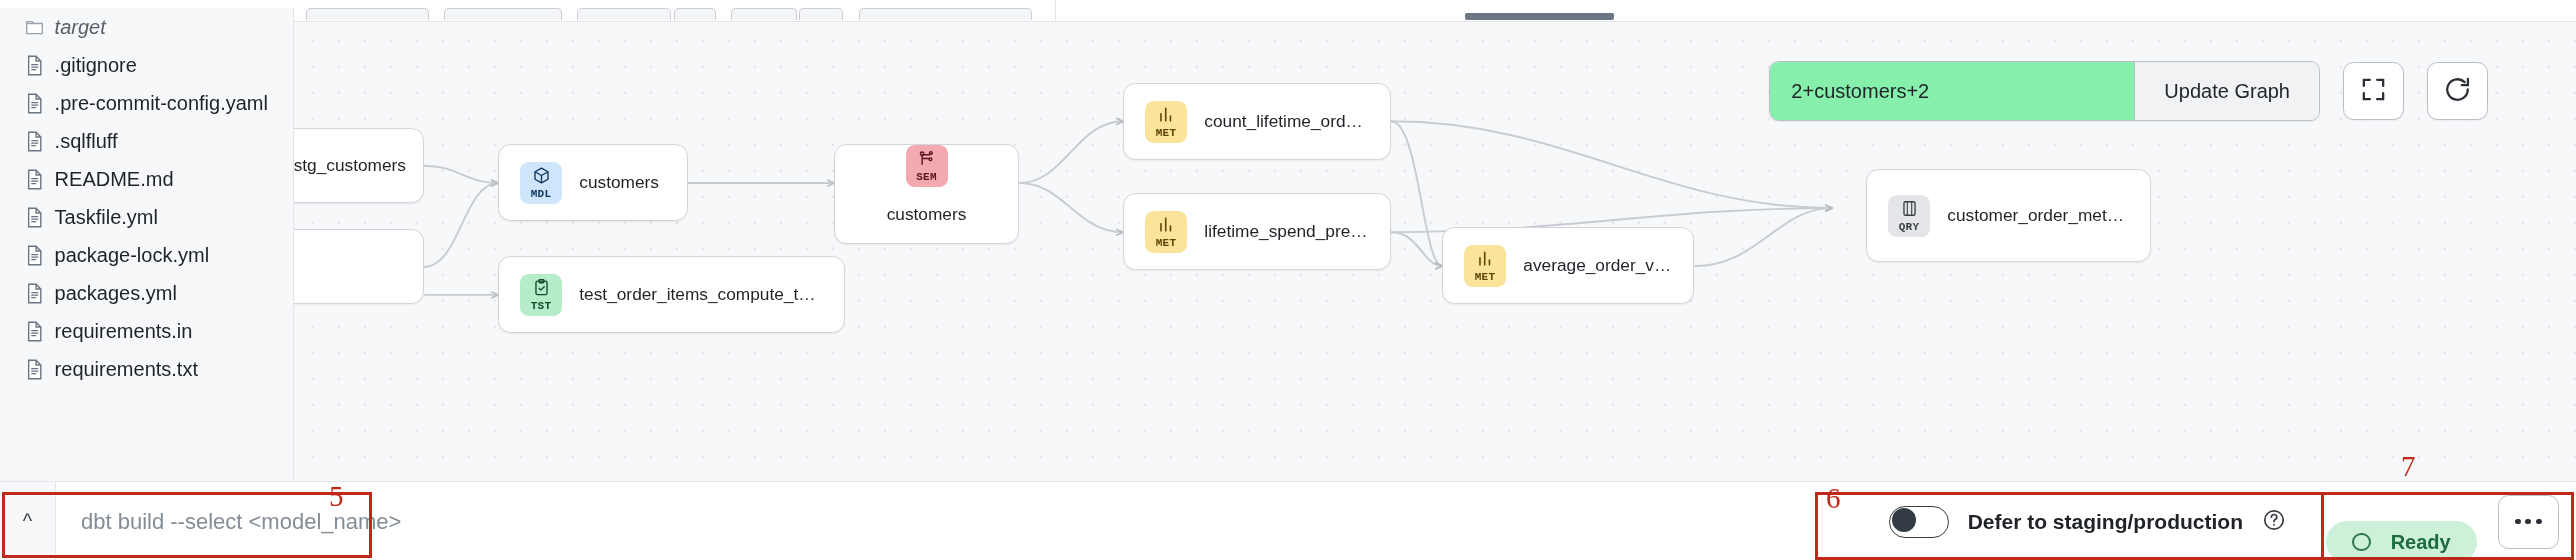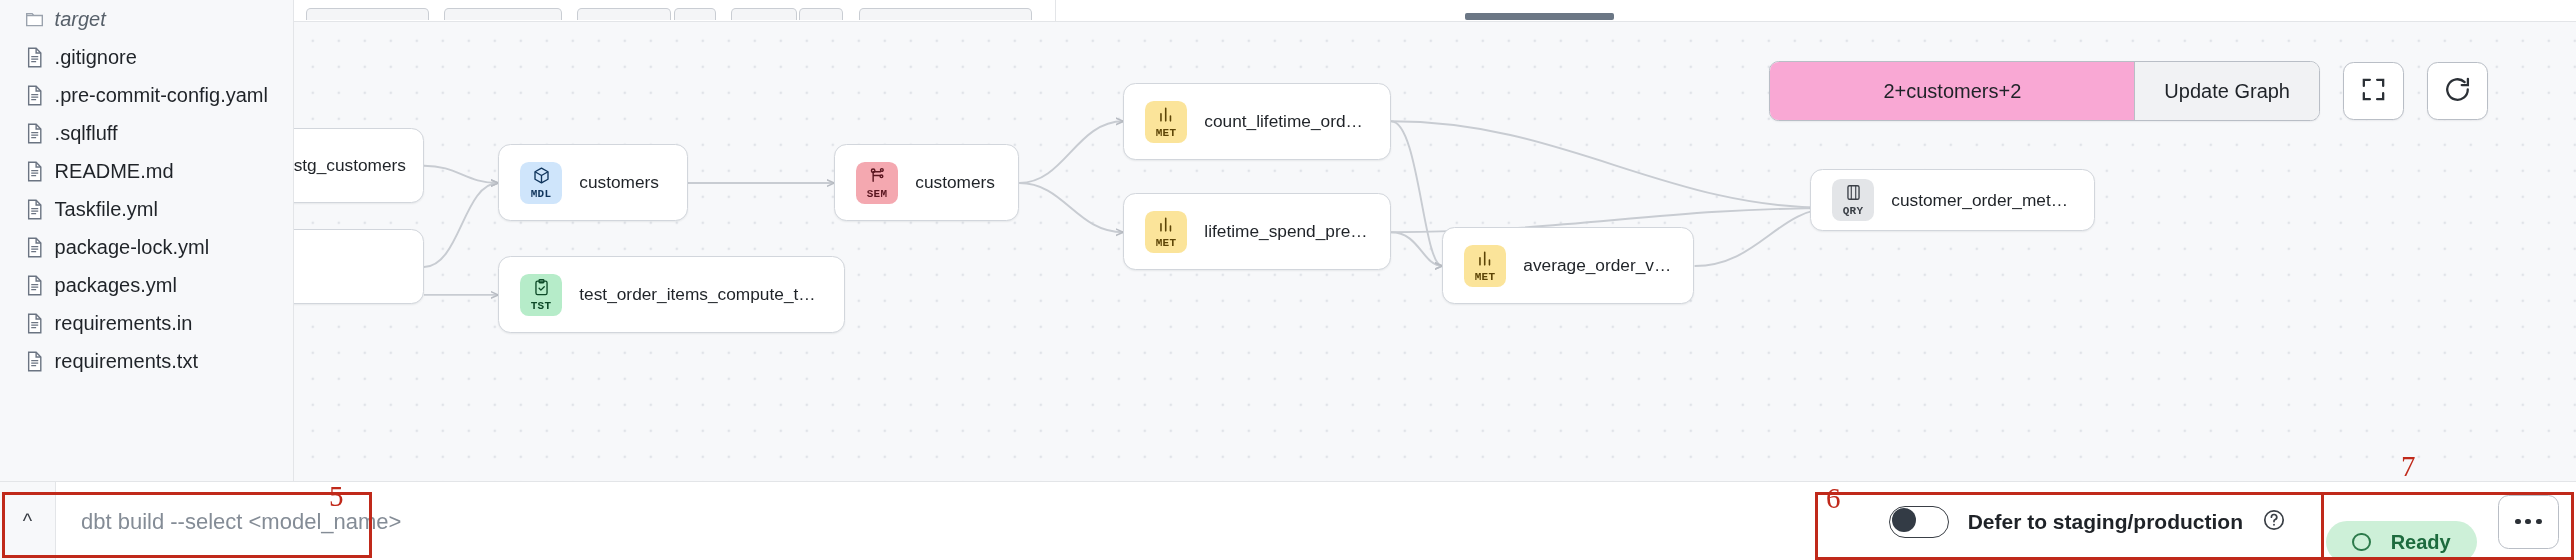--- a/index.html
+++ b/index.html
@@ -7,21 +7,21 @@
     width: 2576px; height: 561px;
     overflow: hidden;
     background: #ffffff;
     font-family: "Liberation Sans", sans-serif;
     -webkit-font-smoothing: antialiased;
   }
   #app { position: relative; width: 2576px; height: 561px; }
 
   
   .sidebar {
-    position: absolute; left: 0; top: 0;
+    position: absolute; left: 0; top: 8px;
     width: 294px; height: 481px;
     background: #f7f8fa;
     border-right: 1px solid #e3e5e8;
     padding-top: 0;
     overflow: hidden;
   }
   .file-row {
     display: flex; align-items: center;
     height: 38px;
     padding-left: 25px;
@@ -117,22 +117,21 @@
     border: 1.4px solid #b9bec6; border-radius: 9.6px;
     overflow: hidden; background: #fff;
     box-shadow: 0 1px 1.9px rgba(16,22,26,.06);
   }
   .graph-input {
     width: 364px; height: 58px;
     border: none; outline: none;
     padding: 0 21px;
     font-size: 20px; color: #1f2328;
     font-family: "Liberation Sans", sans-serif;
-    background: #f9a8d4;
-    text-align: center;
+    background: #86efac;
   }
   .update-btn {
     border: none; border-left: 1.4px solid #b9bec6;
     background: #f1f2f4;
     padding: 0 29px; height: 58px;
     font-size: 20px; color: #1f2328;
     font-family: "Liberation Sans", sans-serif;
     cursor: pointer; white-space: nowrap;
   }
   .icon-btn {
@@ -406,21 +405,21 @@
           <div class="badge badge-tst">
             <span class="bglyph"><svg width="19" height="19" viewBox="0 0 24 24" fill="none" stroke="currentColor" stroke-width="1.7" stroke-linejoin="round">
                 <rect x="5" y="4" width="14" height="17" rx="2"></rect>
                 <rect x="9" y="2" width="6" height="4" rx="1"></rect>
                 <path d="M9 13l2.2 2.3L15.5 11" stroke-linecap="round"></path>
               </svg></span>
             <span class="btxt">TST</span>
           </div>
           <span class="nlabel">test_order_items_compute_to_bools…</span>
         </div>
-        <div class="node" style="left: 540px; top: 122px; width: 185px; height: 77px;">
+        <div class="node" style="left: 540px; top: 122px; width: 185px; height: 100px; flex-direction: column;">
           <div class="badge badge-sem">
             <span class="bglyph"><svg width="19" height="19" viewBox="0 0 24 24" fill="none" stroke="currentColor" stroke-width="1.8" stroke-linecap="round">
                 <circle cx="6.5" cy="6" r="2.2"></circle>
                 <circle cx="17.5" cy="5" r="1.7"></circle>
                 <circle cx="17" cy="13" r="1.7"></circle>
                 <path d="M6.5 8.2v11M6.5 12h8.8M6.5 7.2h9.3"></path>
               </svg></span>
             <span class="btxt">SEM</span>
           </div>
           <span class="nlabel">customers</span>
@@ -445,21 +444,21 @@
         </div>
         <div class="node" style="left: 1148px; top: 205px; width: 252px; height: 77px;">
           <div class="badge badge-met">
             <span class="bglyph"><svg width="19" height="19" viewBox="0 0 24 24" fill="none" stroke="currentColor" stroke-width="2" stroke-linecap="round">
                 <path d="M5 20V11M11 20V4M17 20V14"></path>
               </svg></span>
             <span class="btxt">MET</span>
           </div>
           <span class="nlabel">average_order_value</span>
         </div>
-        <div class="node" style="left: 1516px; top: 147px; width: 285px; height: 62px;">
+        <div class="node" style="left: 1572px; top: 147px; width: 285px; height: 93px;">
           <div class="badge badge-qry">
             <span class="bglyph"><svg width="19" height="19" viewBox="0 0 24 24" fill="none" stroke="currentColor" stroke-width="1.7">
                 <rect x="5" y="3.5" width="14" height="17" rx="2"></rect>
                 <path d="M9.2 3.5v17M14.8 3.5v17" stroke-width="1.4"></path>
               </svg></span>
             <span class="btxt">QRY</span>
           </div>
           <span class="nlabel">customer_order_metrics</span>
         </div>
       </div>

